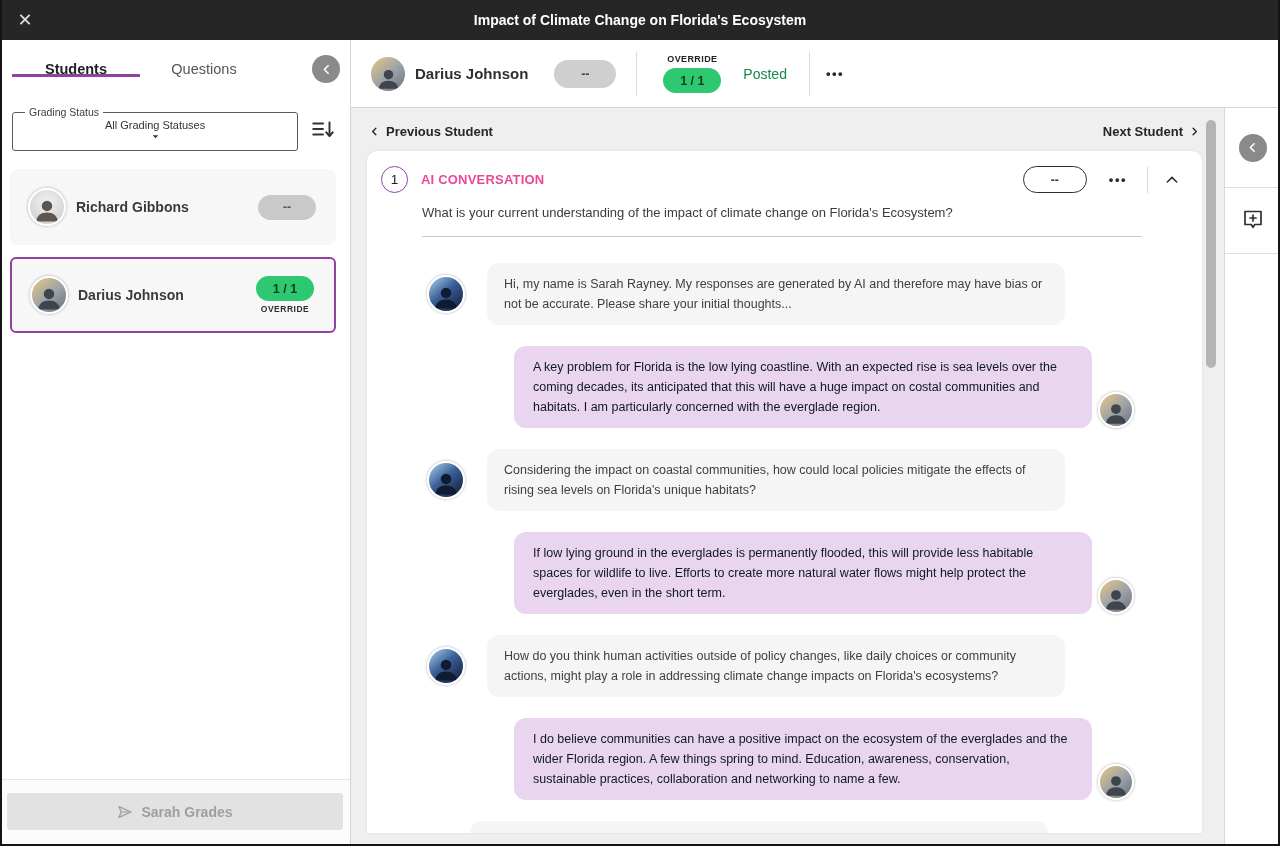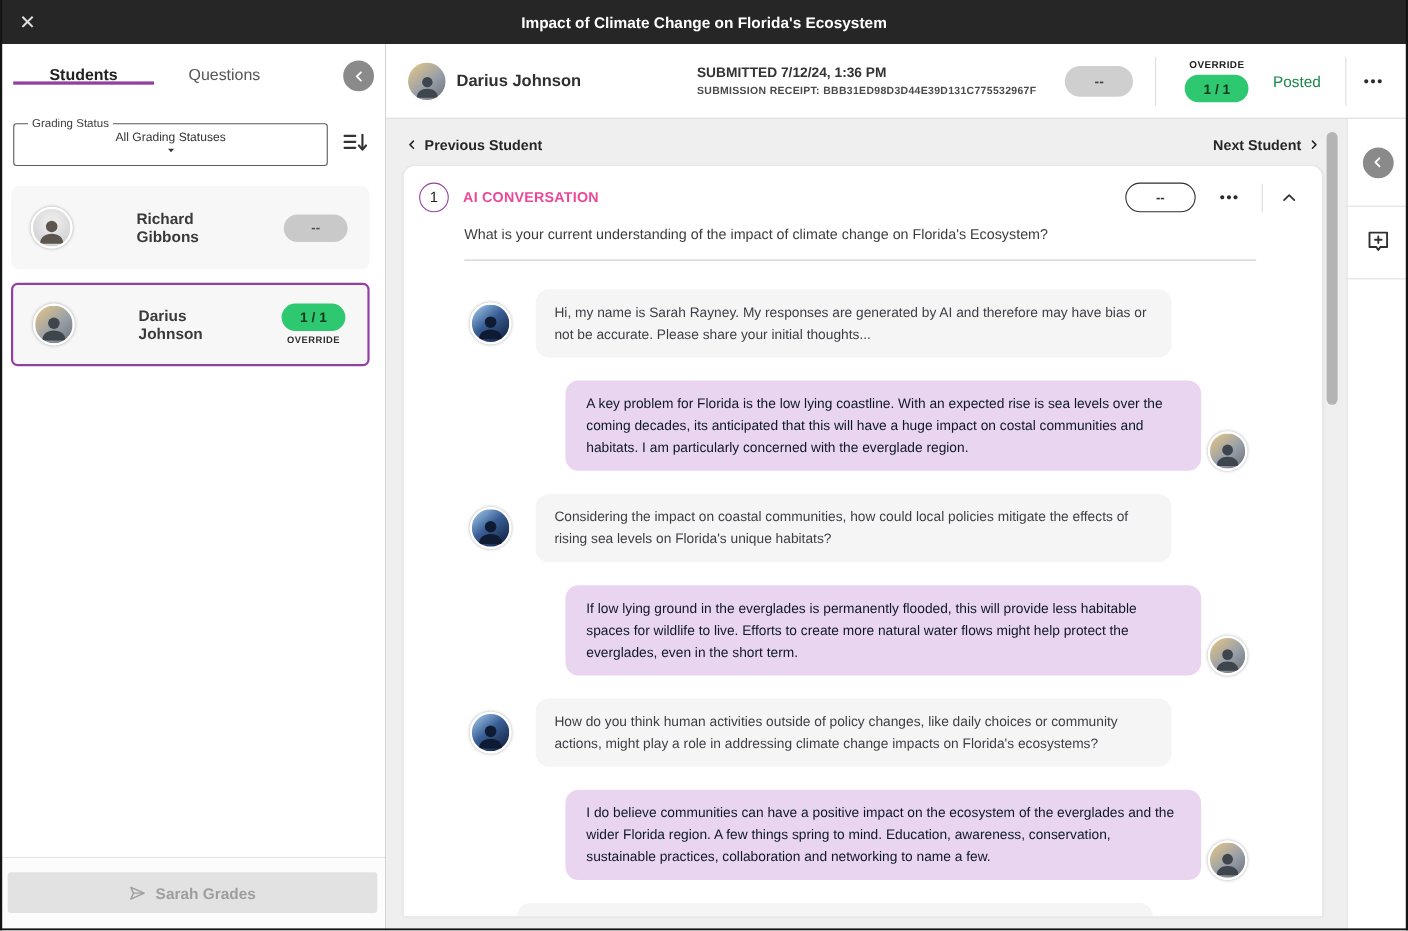--- a/index.html
+++ b/index.html
@@ -28,21 +28,21 @@
   .circle-btn { margin-left:auto; align-self:center; width:28px; height:28px; border-radius:50%; background:#8a8a8a; display:flex; align-items:center; justify-content:center; flex-shrink:0; }
   .circle-btn svg { stroke:#ffffff; }
 
   .grading-row { display:flex; align-items:center; gap:10px; padding:8px 12px 6px 12px; }
   .select { width:288px; border:1px solid #5a5a5a; border-radius:3px; padding:0 10px 8px 10px; cursor:pointer; }
   .select legend { font-size:10.5px; color:#3d3d3d; padding:0 4px; margin-left:2px; }
   .select-val { display:flex; align-items:center; justify-content:space-between; font-size:11px; color:#333; margin-top:1px;flex-direction:column; }
   .sort-btn { width:30px; height:30px; display:flex; align-items:center; justify-content:center; }
 
   .student-list { flex:1; padding:12px 14px 0 10px; display:flex; flex-direction:column; gap:12px; overflow:hidden; }
-  .stu-card { height:76px; border-radius:8px; background:#f7f7f7; display:flex; align-items:center; padding:0 20px 0 18px; cursor:pointer;gap:48px; }
+  .stu-card { height:76px; border-radius:8px; background:#f7f7f7; display:flex; align-items:center; padding:0 20px 0 18px; cursor:pointer; }
   .stu-card.selected { border:2px solid #9340a5; border-radius:6px; }
   .stu-name { font-size:14px; font-weight:700; color:#3a3a3a; margin-left:10px; }
   .stu-right { margin-left:auto; display:flex; flex-direction:column; align-items:center; gap:3px; }
 
   .pill { display:inline-flex; align-items:center; justify-content:center; border-radius:14px; font-weight:700; }
   .pill-gray  { width:58px; height:25px; background:#c9c9c9; color:#4f4f4f; font-size:12px; }
   .pill-green { width:58px; height:25px; background:#2ec871; color:#16381f; font-size:12.5px; }
   .pill-bigray{ width:62px; height:28px; background:#cfcfcf; color:#3f3f3f; font-size:12.5px; }
   .pill-outline{ width:64px; height:27px; background:#fff; border:1.5px solid #2f2f2f; color:#333; font-size:12px; }
   .override-label { font-size:8.5px; font-weight:700; color:#2e2e2e; letter-spacing:.5px; }
@@ -201,24 +201,20 @@
 
       <div class="main-head">
         <div class="avatar av34 av-darius">
           <svg width="27" height="27" viewBox="0 0 24 24" fill="#3f454d">
               <circle cx="12" cy="9.5" r="4.2"></circle>
               <path d="M3.5 22c0-4.6 3.8-7.2 8.5-7.2s8.5 2.6 8.5 7.2z"></path>
             </svg>
         </div>
         <div class="head-name">Darius Johnson</div>
 
-        <div class="sub-block">
-          <div class="sub-line">SUBMITTED 7/12/24, 1:36 PM</div>
-          <div class="sub-receipt">SUBMISSION RECEIPT: BBB31ED98D3D44E39D131C775532967F</div>
-        </div>
 
         <div class="pill pill-bigray">
             <span>--</span>
           </div>
         <div class="vline"></div>
         <div class="ovr-col">
           <div class="ovr-label">OVERRIDE</div>
           <div class="pill pill-green">
               <span>1 / 1</span>
             </div>

